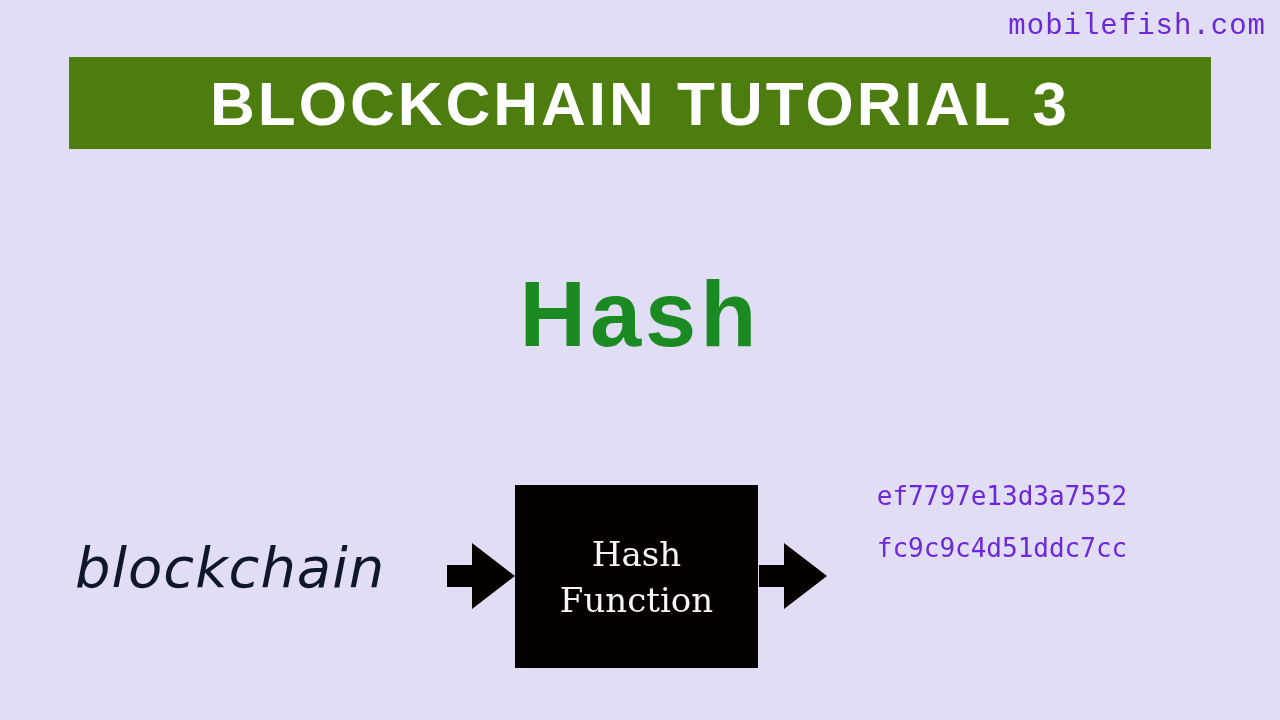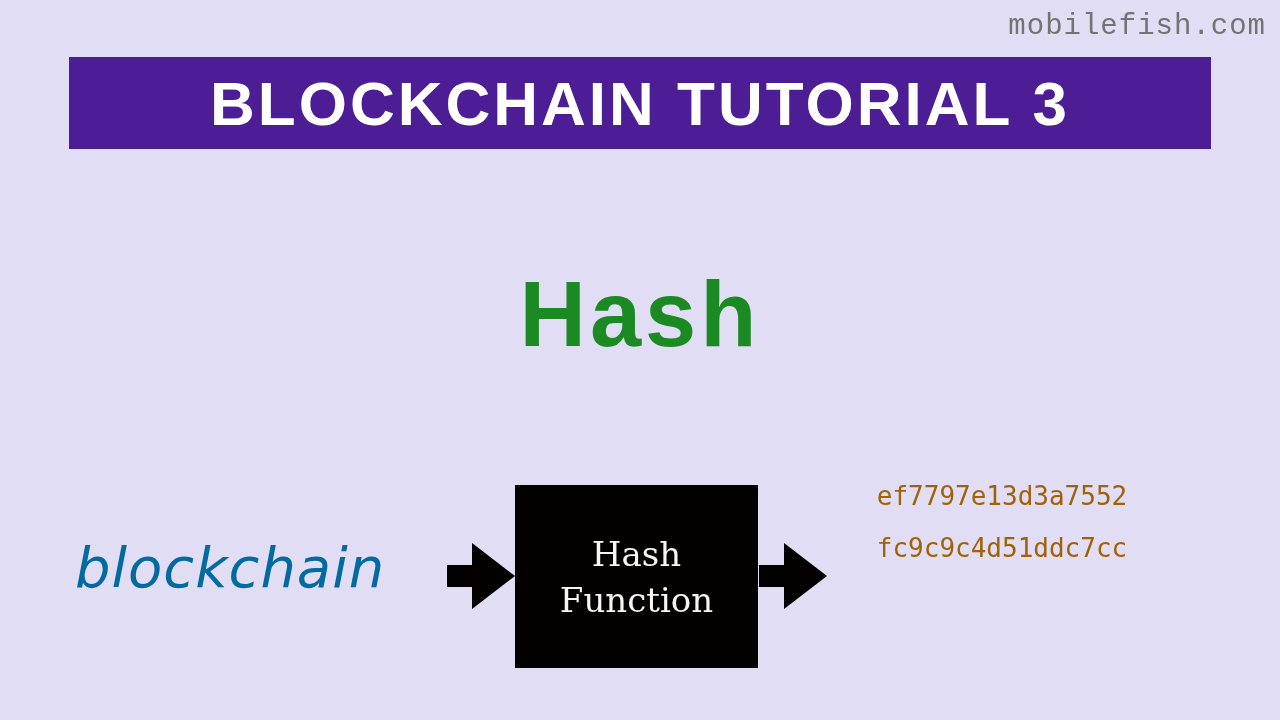--- a/index.html
+++ b/index.html
@@ -1,26 +1,26 @@
 <!DOCTYPE html>
 <html><head>
   <meta charset="utf-8">
   <style>
     html, body { margin:0; padding:0; }
     body { width:1280px; height:720px; background:#e0ddf5; position:relative; overflow:hidden; font-family:"Liberation Sans", sans-serif; }
-    .watermark { position:absolute; right:14px; top:10px; font-family:"Liberation Mono", monospace; font-size:29px; color:#737373; letter-spacing:1px;margin-left:43px; }
-    .banner { position:absolute; left:69px; top:57px; width:1142px; height:92px; background:#4c1d95; display:flex; align-items:center; justify-content:center; }
+    .watermark { position:absolute; right:14px; top:10px; font-family:"Liberation Mono", monospace; font-size:29px; color:#6d28d9; letter-spacing:1px;margin-left:43px; }
+    .banner { position:absolute; left:69px; top:57px; width:1142px; height:92px; background:#4d7c0f; display:flex; align-items:center; justify-content:center; }
     .banner span { color:#fff; font-weight:bold; font-size:62px; letter-spacing:3px; }
     .subject { position:absolute; left:0; width:1280px; top:262px; text-align:center; color:#1b8a22; font-weight:bold; font-size:92px; letter-spacing:4px; }
-    .input { position:absolute; left:75px; top:535px; color:#0369a1; font-family:"DejaVu Sans", sans-serif; font-size:56px; font-style:italic; letter-spacing:1px; }
+    .input { position:absolute; left:75px; top:535px; color:#0f172a; font-family:"DejaVu Sans", sans-serif; font-size:56px; font-style:italic; letter-spacing:1px; }
     .box { position:absolute; left:515px; top:485px; width:243px; height:183px; background:#050000; display:flex; flex-direction:column; align-items:center; justify-content:center; }
     .box span { color:#f5f5f5; font-family:"DejaVu Serif", serif; font-size:34px; line-height:46px; }
     .arrow { position:absolute; }
     .hash { position:absolute; left:862px; top:470px; width:280px; }
-    .hash div { color:#a16207; font-family:"DejaVu Sans Mono", monospace; font-size:26px; line-height:52px; text-align:center; letter-spacing:0px; }
+    .hash div { color:#6d28d9; font-family:"DejaVu Sans Mono", monospace; font-size:26px; line-height:52px; text-align:center; letter-spacing:0px; }
   </style>
 </head>
 <body>
 
 <div class="watermark">mobilefish.com</div>
 
 <div class="banner">
   <span>BLOCKCHAIN TUTORIAL 3</span>
 </div>
 

